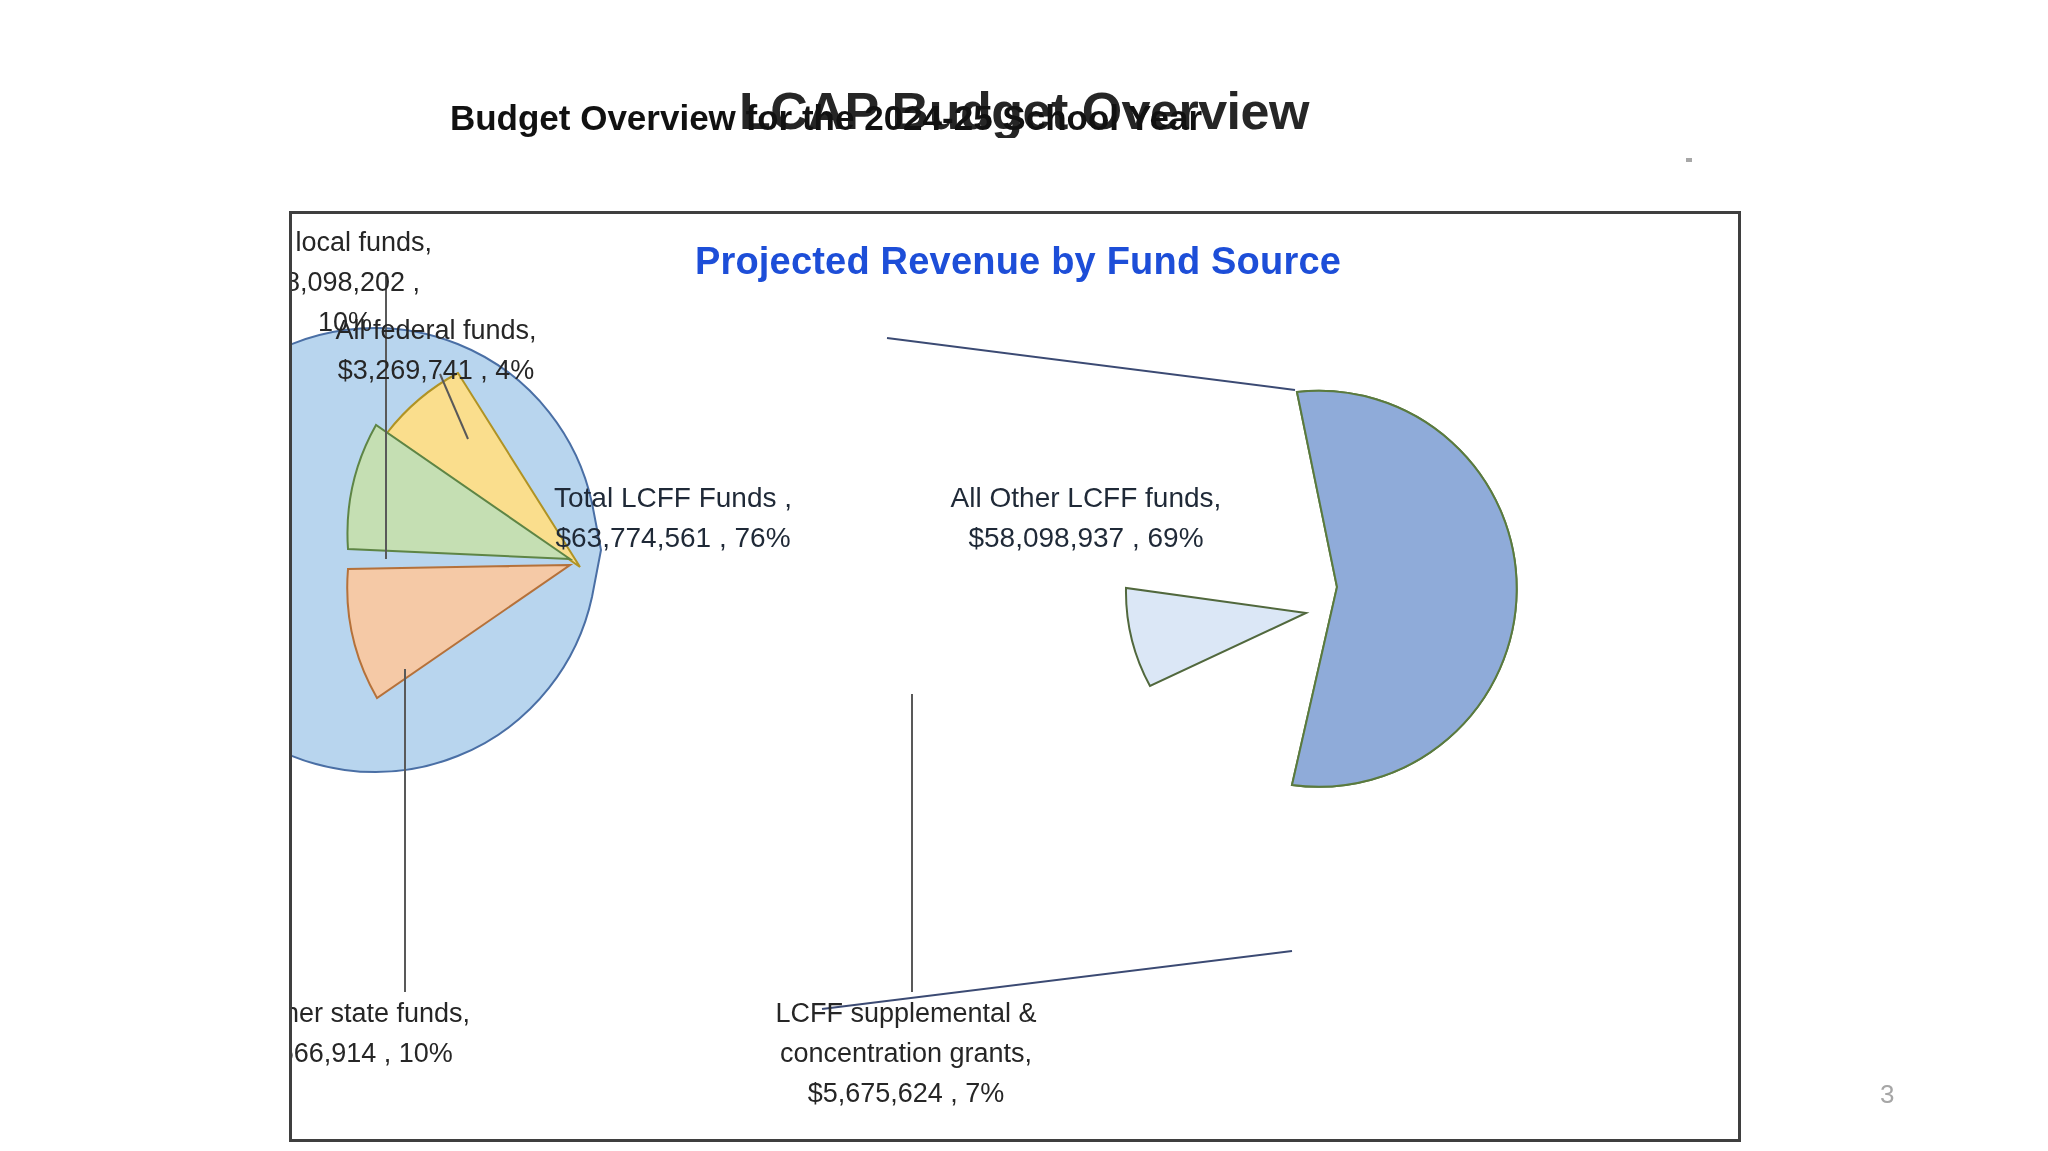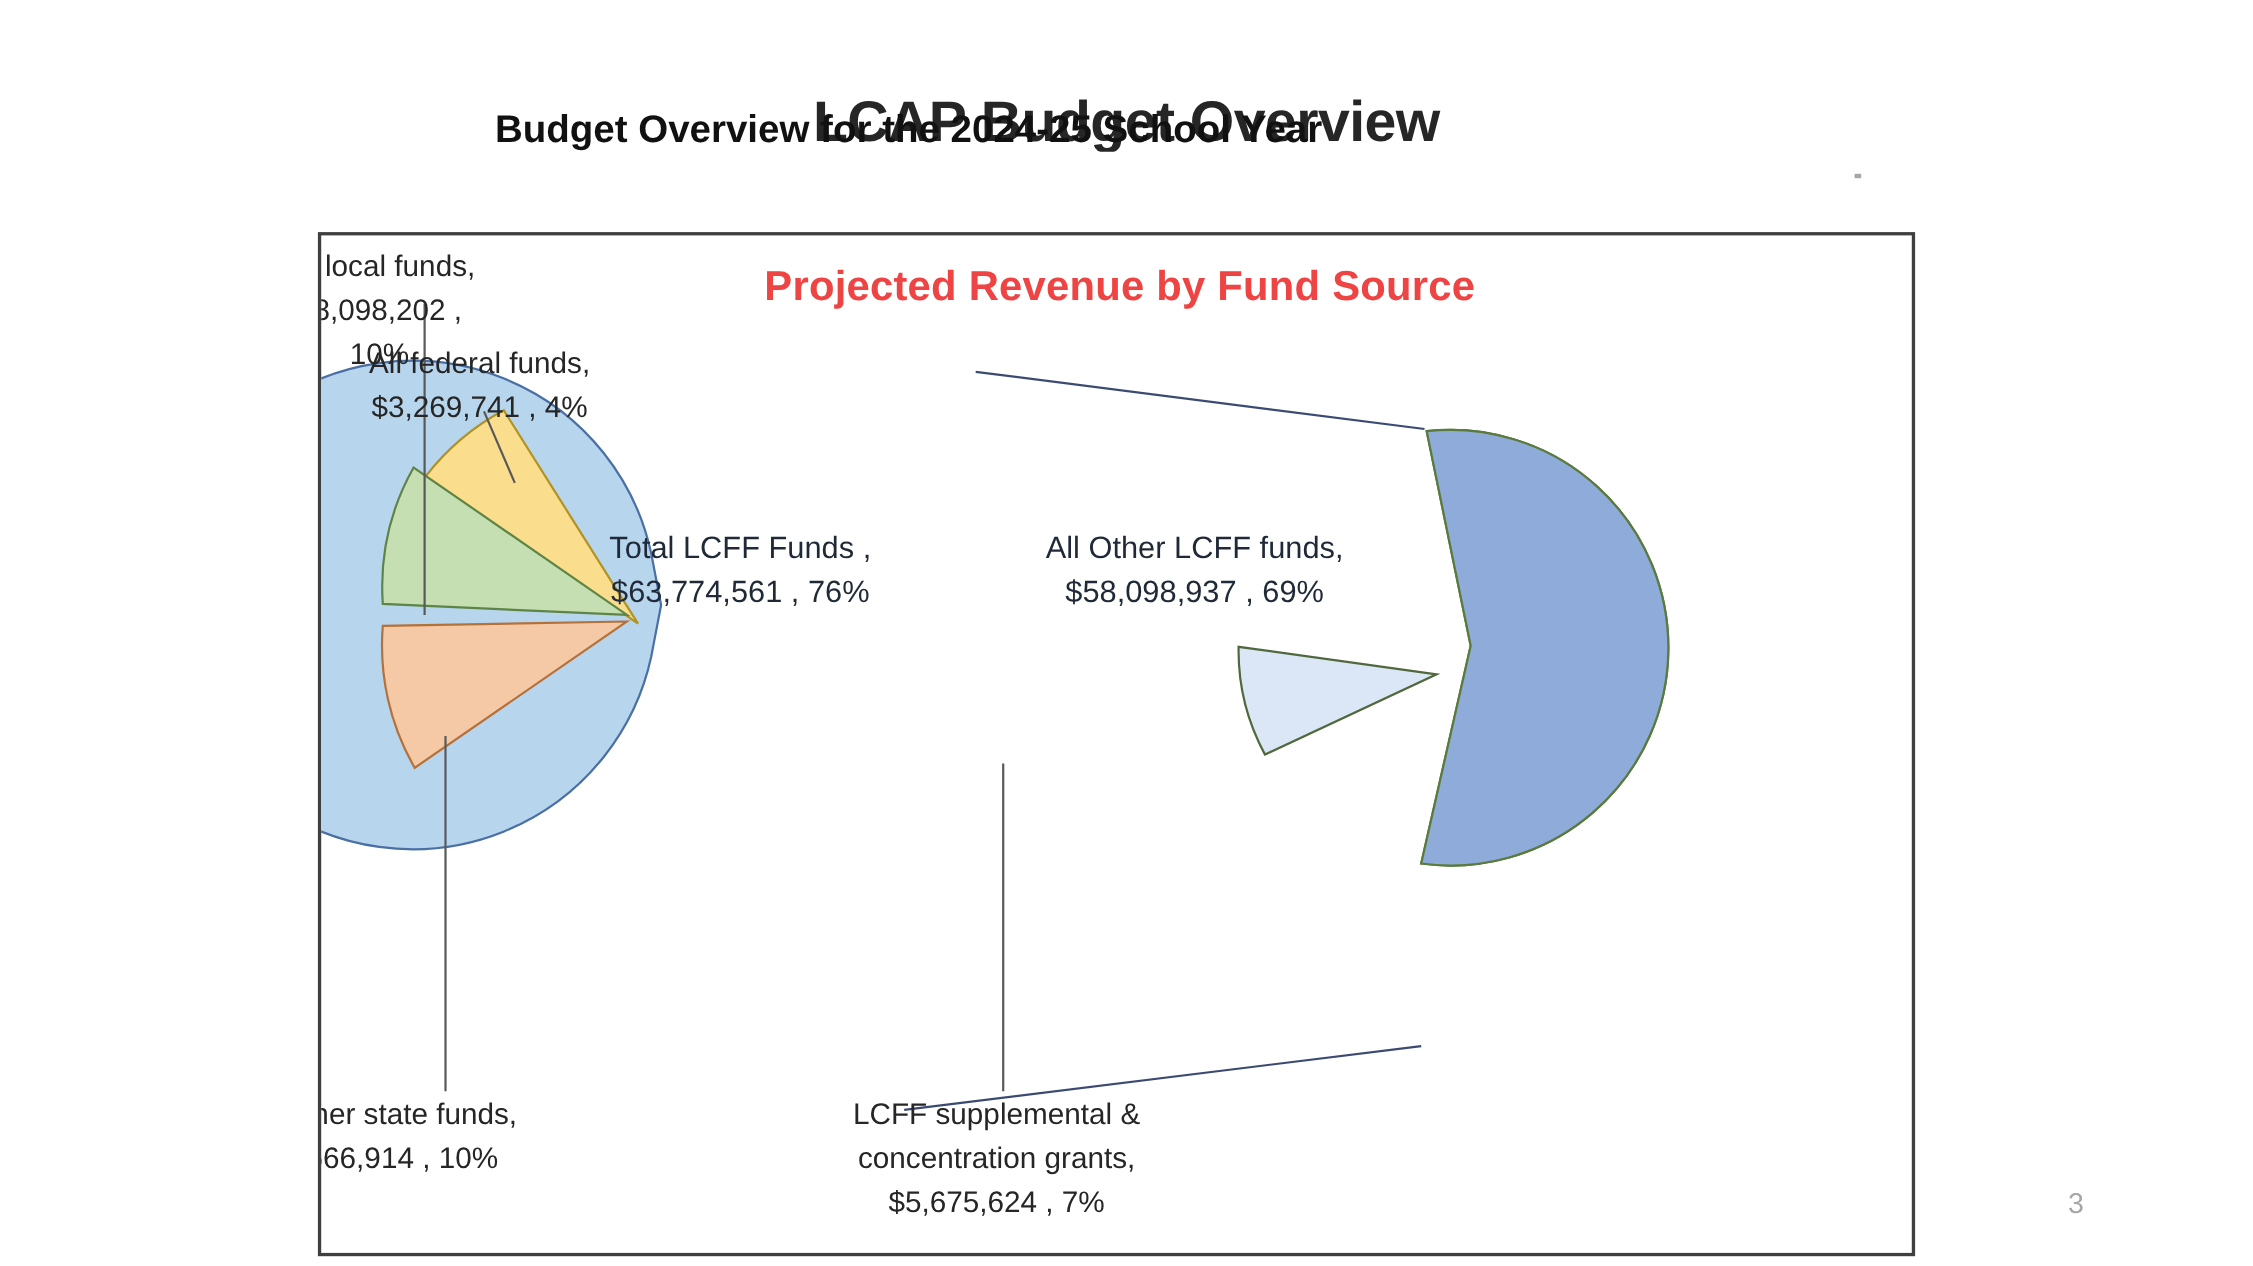--- a/index.html
+++ b/index.html
@@ -69,21 +69,21 @@
     box-sizing: border-box;
   }
   #chart-title {
     position: absolute;
     left: 0;
     top: 26px;
     width: 1452px;
     text-align: center;
     font-size: 38px;
     font-weight: 700;
-    color: #ef4444;
+    color: #1d4ed8;
     letter-spacing: 0.2px;
     white-space: nowrap;
   }
 
   #chart-svg {
     position: absolute;
     left: 0;
     top: 0;
     width: 1452px;
     height: 931px;

